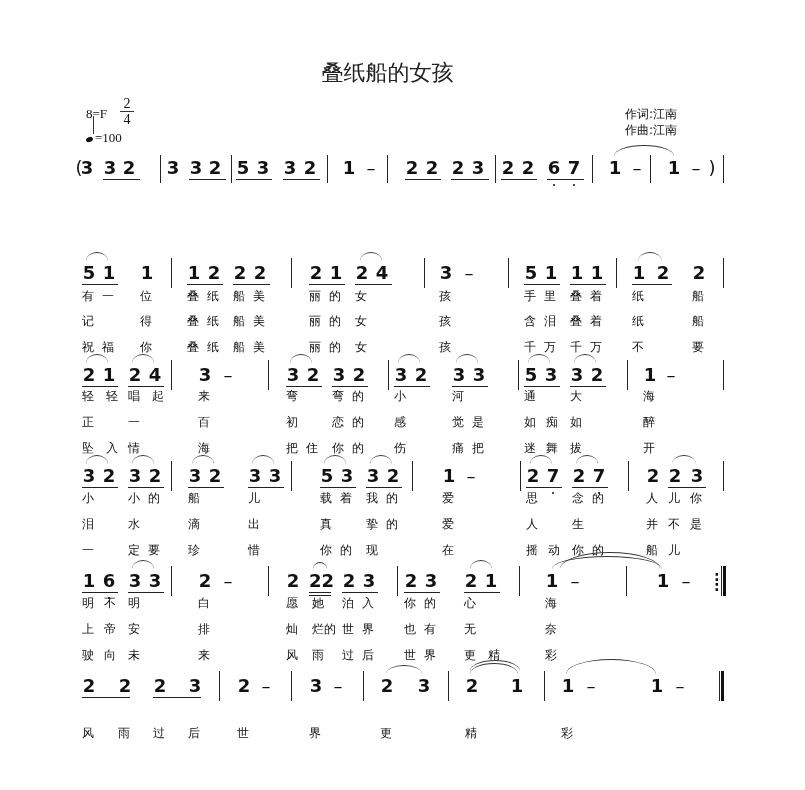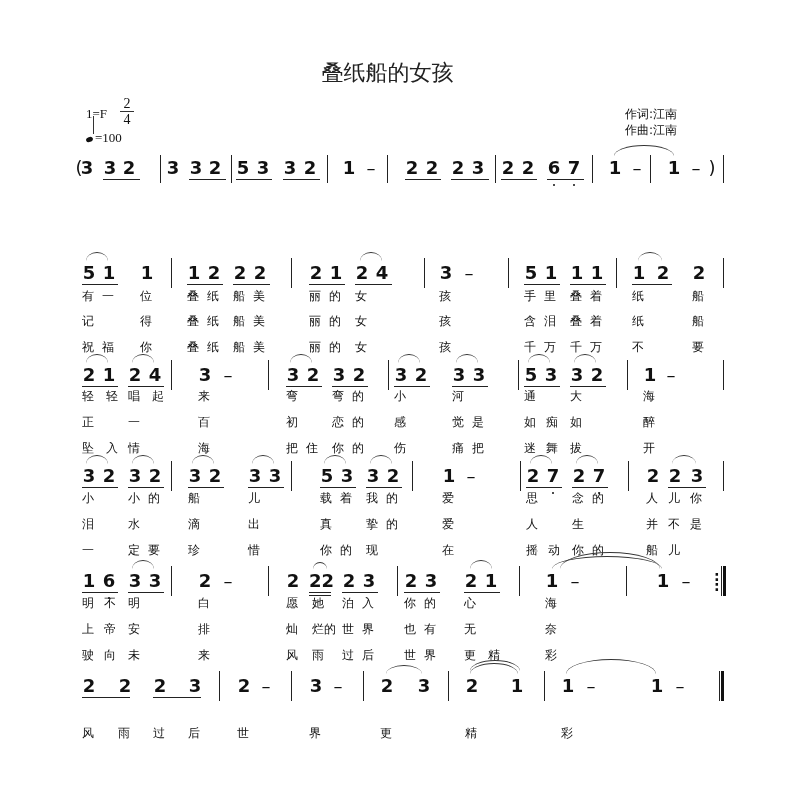--- a/index.html
+++ b/index.html
@@ -24,21 +24,21 @@
   .slur { position: absolute; border-top: 1px solid #333; border-radius: 50% 50% 0 0 / 100% 100% 0 0; height: 8px; }
   .ly { position: absolute; font-size: 12px; line-height: 14px; white-space: nowrap; }
   .rep { position: absolute; font-size: 14px; font-weight: bold; line-height: 8px; }
 </style>
 </head>
 <body>
 
 <div class="title">叠纸船的女孩</div>
 
 <div class="meta-left">
-  <span class="key">1=F</span>
+  <span class="key">8=F</span>
   <div class="timesig">
     <div class="num">2</div>
     <div>4</div>
   </div>
   <div class="tempo">
     <span style="position:relative;display:inline-block;width:9px;">
       <span class="note-stem"></span>
       <span class="note-head"></span>
     </span><span>=100</span>
   </div>

